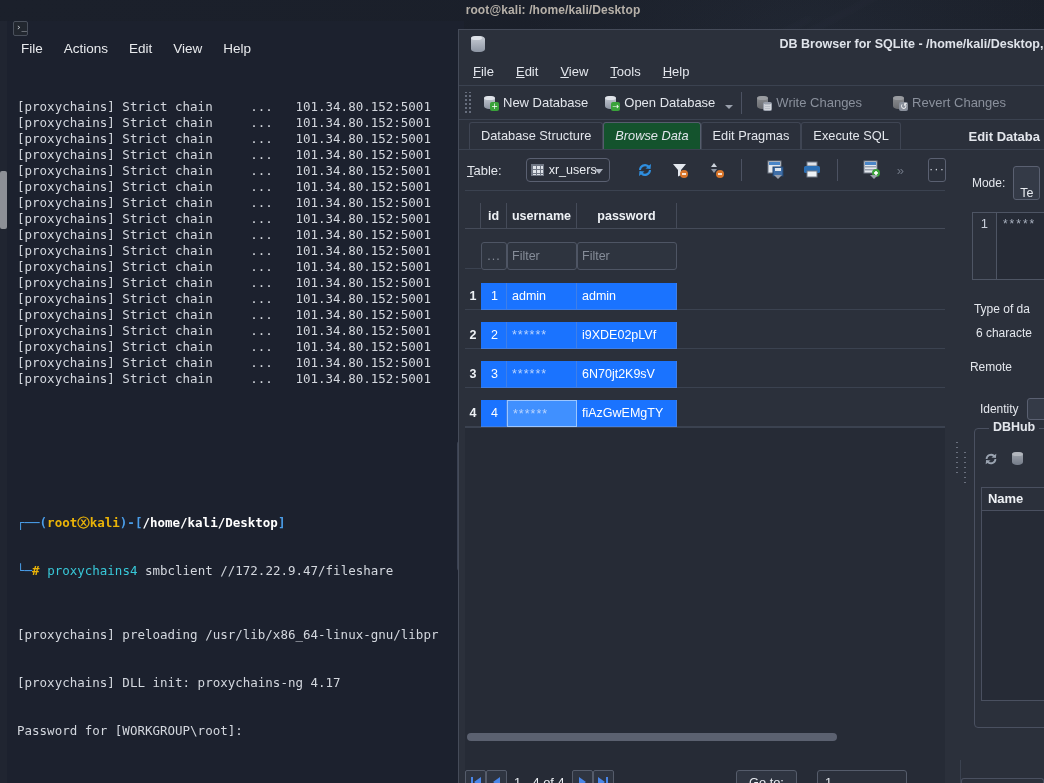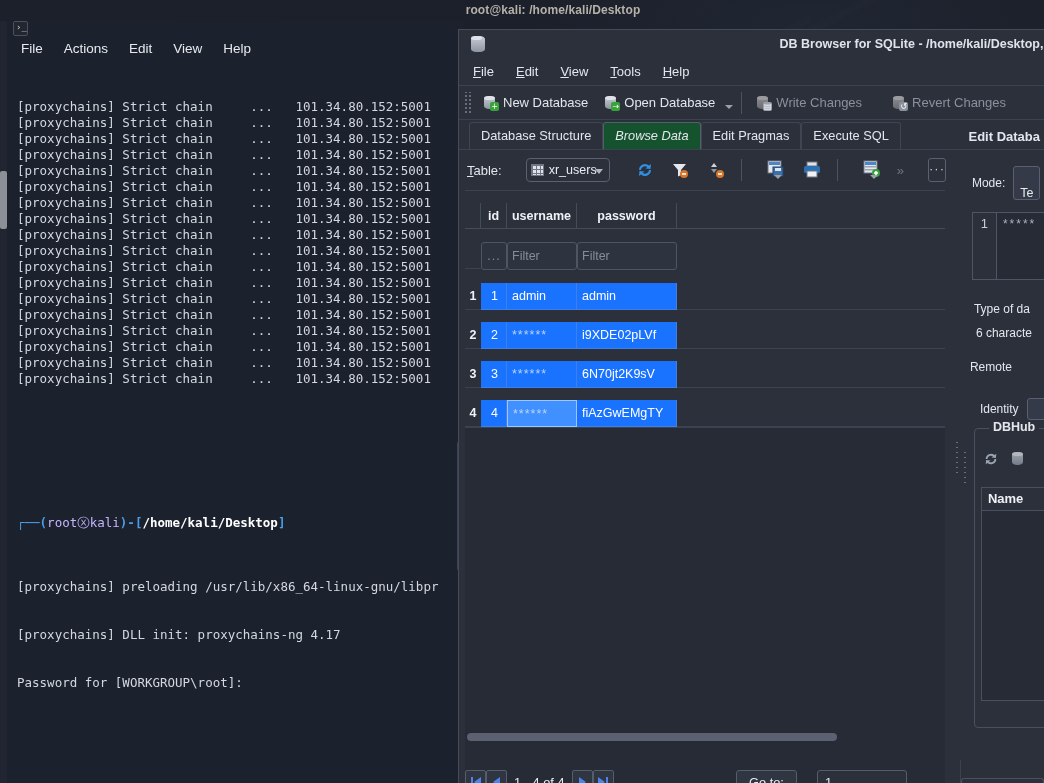--- a/index.html
+++ b/index.html
@@ -75,21 +75,21 @@
     height: 722px;
     padding: 6px 0 0 10px;
     font-family: "DejaVu Sans Mono", monospace;
     font-size: 12.5px;
     line-height: 16px;
     color: #d3d7de;
     white-space: pre;
     overflow: hidden;
   }
   .term-body .line { height: 16px; }
-  .c-red { color: #c4b5fd; font-weight: normal; }
+  .c-red { color: #eab308; font-weight: bold; }
   .c-cyan { color: #38c8d8; }
   .c-prompt-line { color: #4a9de8; font-weight: bold; }
   .term-scrollbar {
     position: absolute; right: 0; top: 40px; width: 8px; height: 722px;
     background: #1c212e;
   }
   .term-scrollbar .thumb {
     position: absolute; left: 1px; top: 380px; width: 6px; height: 130px;
     background: #3a4152; border-radius: 3px;
   }
@@ -421,20 +421,21 @@
       <span>Help</span>
     </div>
 
     <div class="term-body">
       <div id="proxy-lines"><div class="line">[proxychains] Strict chain     ...   101.34.80.152:5001   ...</div><div class="line">[proxychains] Strict chain     ...   101.34.80.152:5001   ...</div><div class="line">[proxychains] Strict chain     ...   101.34.80.152:5001   ...</div><div class="line">[proxychains] Strict chain     ...   101.34.80.152:5001   ...</div><div class="line">[proxychains] Strict chain     ...   101.34.80.152:5001   ...</div><div class="line">[proxychains] Strict chain     ...   101.34.80.152:5001   ...</div><div class="line">[proxychains] Strict chain     ...   101.34.80.152:5001   ...</div><div class="line">[proxychains] Strict chain     ...   101.34.80.152:5001   ...</div><div class="line">[proxychains] Strict chain     ...   101.34.80.152:5001   ...</div><div class="line">[proxychains] Strict chain     ...   101.34.80.152:5001   ...</div><div class="line">[proxychains] Strict chain     ...   101.34.80.152:5001   ...</div><div class="line">[proxychains] Strict chain     ...   101.34.80.152:5001   ...</div><div class="line">[proxychains] Strict chain     ...   101.34.80.152:5001   ...</div><div class="line">[proxychains] Strict chain     ...   101.34.80.152:5001   ...</div><div class="line">[proxychains] Strict chain     ...   101.34.80.152:5001   ...</div><div class="line">[proxychains] Strict chain     ...   101.34.80.152:5001   ...</div><div class="line">[proxychains] Strict chain     ...   101.34.80.152:5001   ...</div><div class="line">[proxychains] Strict chain     ...   101.34.80.152:5001   ...</div></div>
 
       <div class="line">&nbsp;</div>
 
       
       <div class="line"><span class="c-prompt-line">┌──(</span><span class="c-red">root</span><span class="c-red">ⓧ</span><span class="c-red">kali</span><span class="c-prompt-line">)-[</span><span style="color:#ffffff;font-weight:bold">/home/kali/Desktop</span><span class="c-prompt-line">]</span></div>
+      <div class="line"><span class="c-prompt-line">└─</span><span class="c-red">#</span> <span class="c-cyan">proxychains4</span> <span>smbclient //172.22.9.47/fileshare</span></div>
 
       <div class="line">[proxychains] preloading /usr/lib/x86_64-linux-gnu/libpr</div>
       <div class="line">[proxychains] DLL init: proxychains-ng 4.17</div>
       <div class="line">Password for [WORKGROUP\root]:</div>
       
       
       
 
       
       

